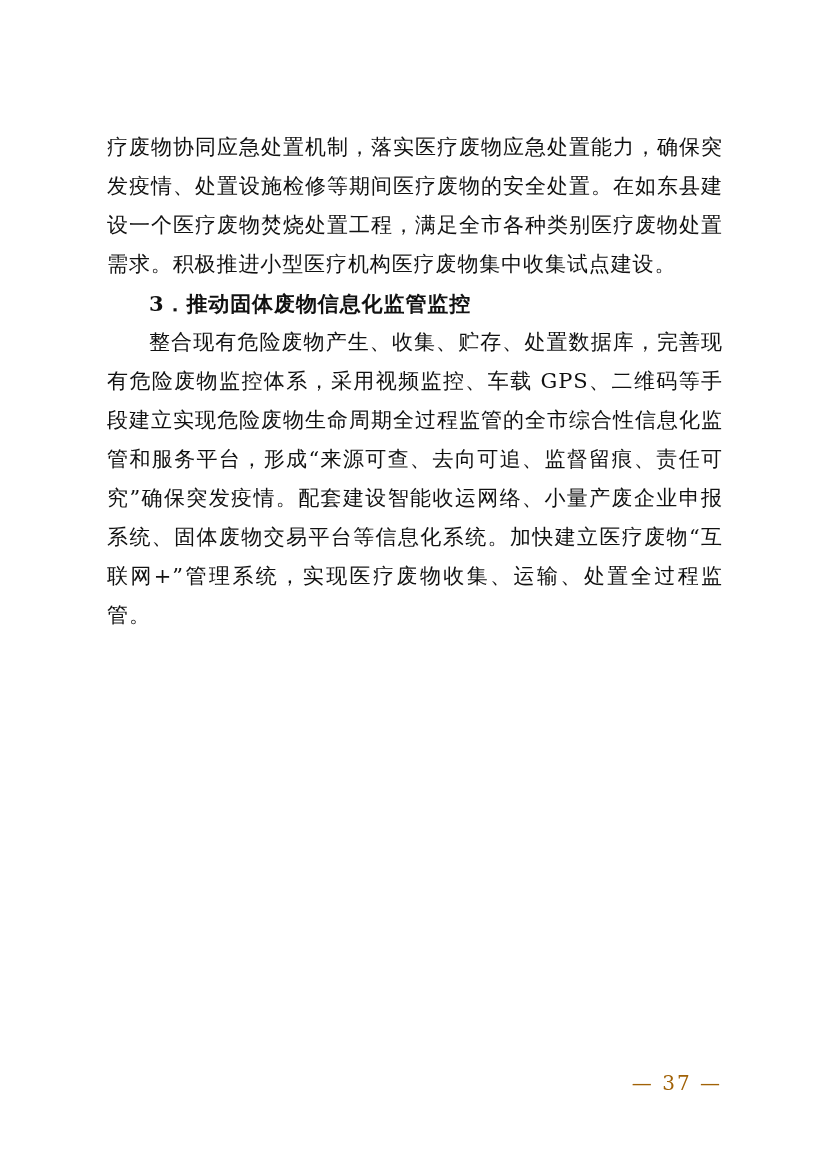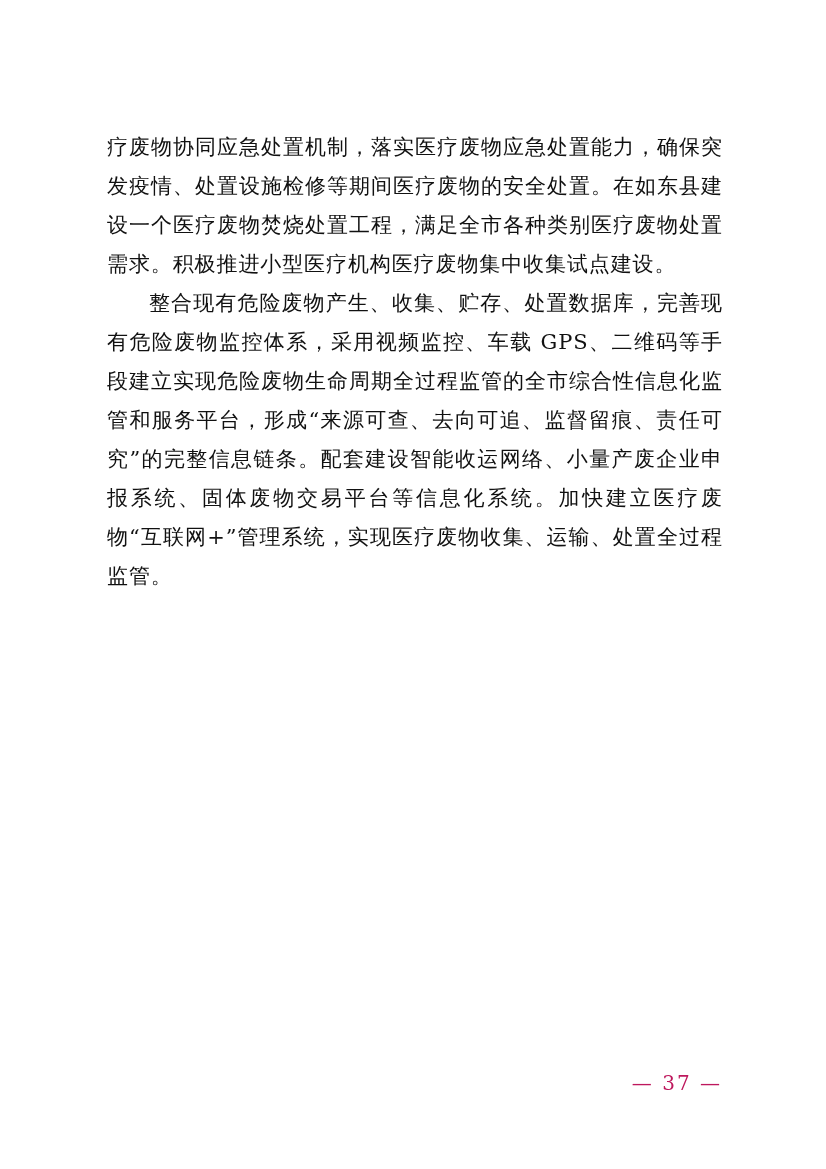--- a/index.html
+++ b/index.html
@@ -39,26 +39,27 @@
   .bold {
     font-weight: bold;
   }
   .page-number {
     position: absolute;
     top: 1068px;
     right: 104px;
     font-size: 20px;
     line-height: 30px;
     letter-spacing: 2px;
-    color: #be185d;
+    color: #a16207;
     text-align: right;
   }
 </style>
 </head>
 <body>
 
 <div class="page">
   <main class="content">
     <p class="para">疗废物协同应急处置机制，落实医疗废物应急处置能力，确保突发疫情、处置设施检修等期间医疗废物的安全处置。在如东县建设一个医疗废物焚烧处置工程，满足全市各种类别医疗废物处置需求。积极推进小型医疗机构医疗废物集中收集试点建设。</p>
-    <p class="para indent">整合现有危险废物产生、收集、贮存、处置数据库，完善现有危险废物监控体系，采用视频监控、车载 GPS、二维码等手段建立实现危险废物生命周期全过程监管的全市综合性信息化监管和服务平台，形成“来源可查、去向可追、监督留痕、责任可究”的完整信息链条。配套建设智能收运网络、小量产废企业申报系统、固体废物交易平台等信息化系统。加快建立医疗废物“互联网+”管理系统，实现医疗废物收集、运输、处置全过程监管。</p>
+    <h3 class="heading bold indent">3．推动固体废物信息化监管监控</h3>
+    <p class="para indent">整合现有危险废物产生、收集、贮存、处置数据库，完善现有危险废物监控体系，采用视频监控、车载 GPS、二维码等手段建立实现危险废物生命周期全过程监管的全市综合性信息化监管和服务平台，形成“来源可查、去向可追、监督留痕、责任可究”确保突发疫情。配套建设智能收运网络、小量产废企业申报系统、固体废物交易平台等信息化系统。加快建立医疗废物“互联网+”管理系统，实现医疗废物收集、运输、处置全过程监管。</p>
   </main>
   <footer class="page-number">— 37 —</footer>
 </div>
 
 </body></html>

